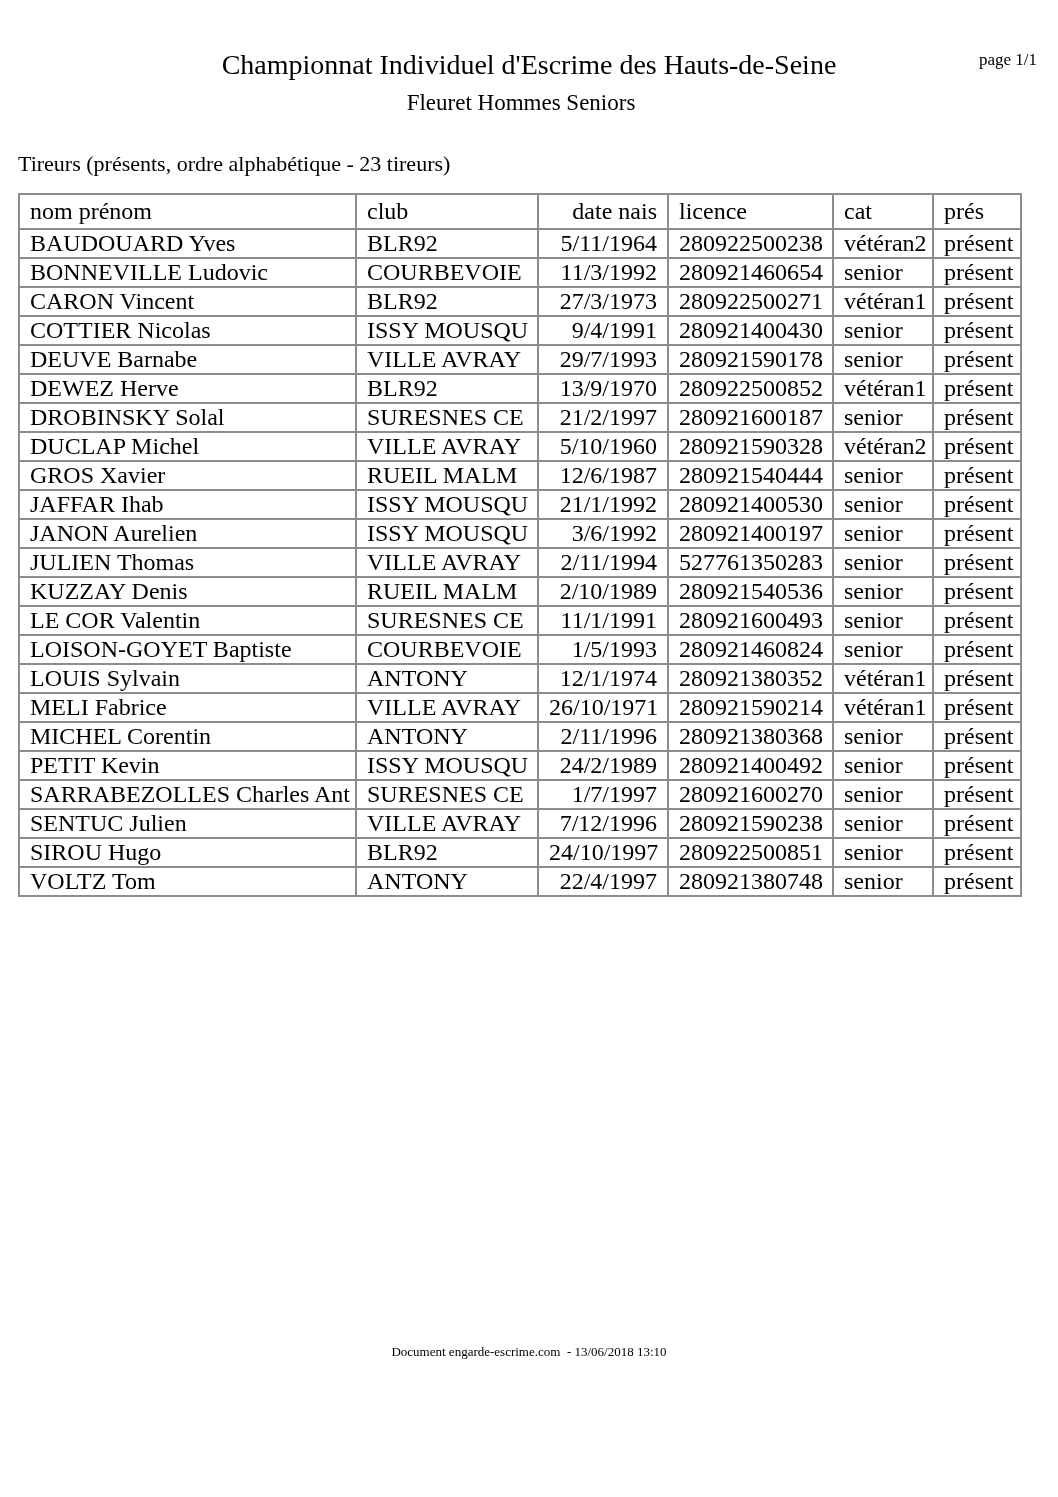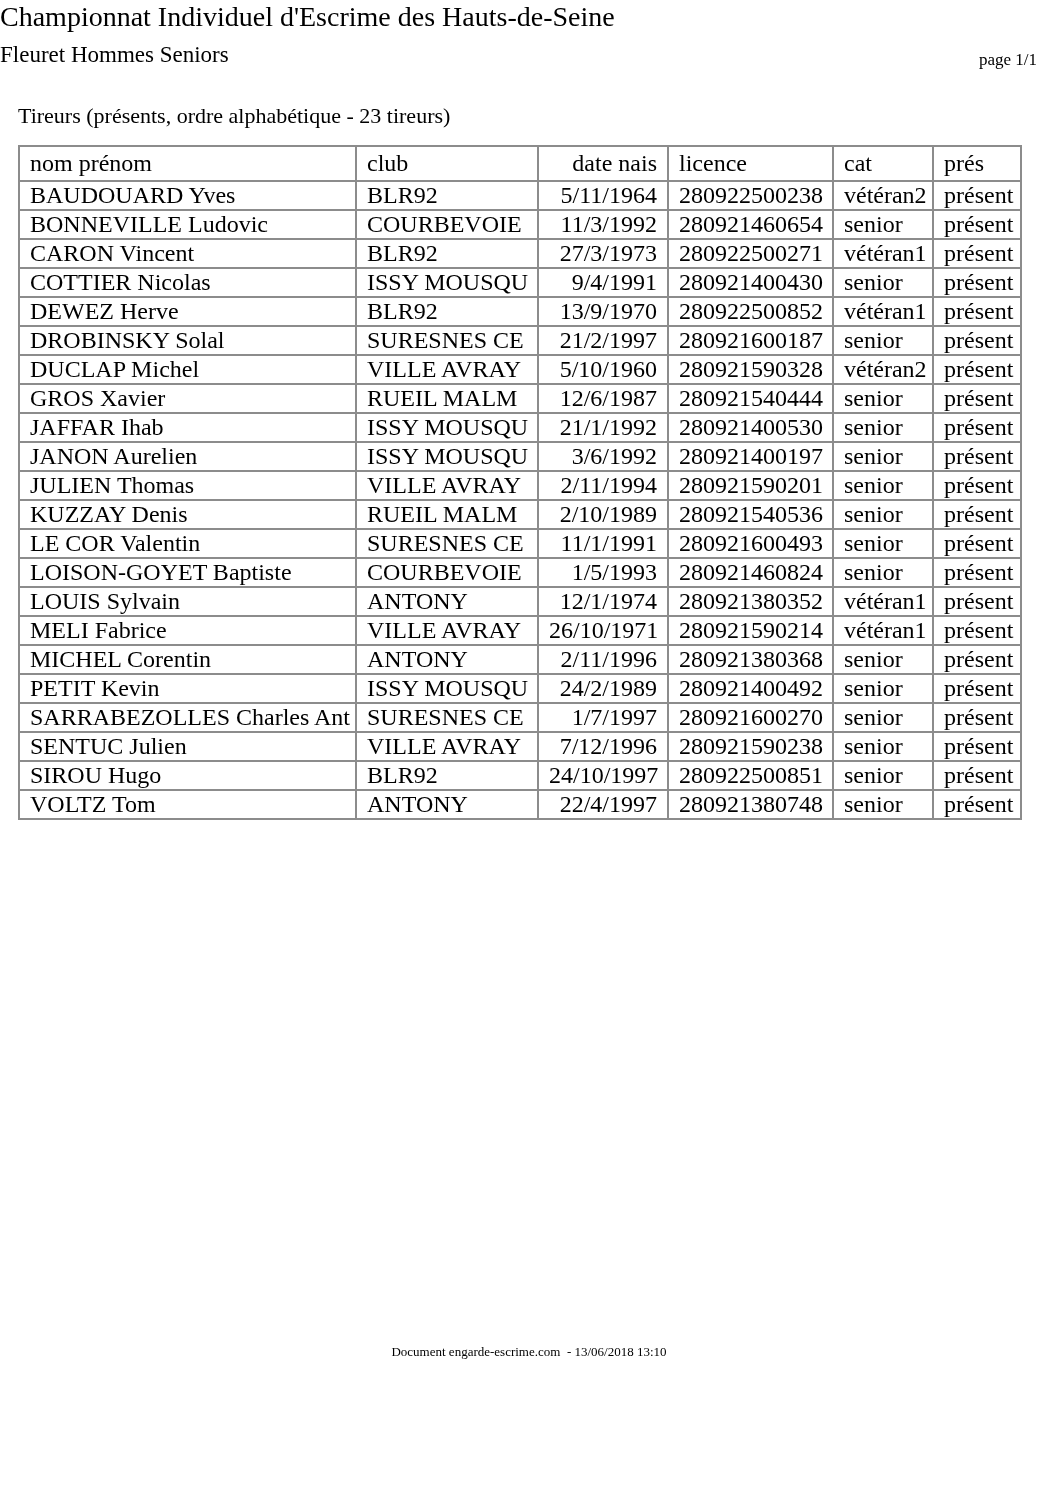--- a/index.html
+++ b/index.html
@@ -14,20 +14,22 @@
     color: #000000;
   }
   .page {
     position: relative;
     width: 1058px;
     height: 1497px;
     background: #ffffff;
     overflow: hidden;
   }
   .titles {
+    text-align: center;
+    padding-top: 48px;
   }
   .doc-title {
     font-size: 28px;
     font-weight: normal;
     margin: 0;
     line-height: 34px;
   }
   .doc-subtitle {
     font-size: 23px;
     font-weight: normal;
@@ -143,20 +145,28 @@
         </tr>
         <tr>
           <td>COTTIER Nicolas</td>
           <td>ISSY MOUSQU</td>
           <td class="al-right">9/4/1991</td>
           <td>280921400430</td>
           <td>senior</td>
           <td>présent</td>
         </tr>
         <tr>
+          <td>DEUVE Barnabe</td>
+          <td>VILLE AVRAY</td>
+          <td class="al-right">29/7/1993</td>
+          <td>280921590178</td>
+          <td>senior</td>
+          <td>présent</td>
+        </tr>
+        <tr>
           <td>DEWEZ Herve</td>
           <td>BLR92</td>
           <td class="al-right">13/9/1970</td>
           <td>280922500852</td>
           <td>vétéran1</td>
           <td>présent</td>
         </tr>
         <tr>
           <td>DROBINSKY Solal</td>
           <td>SURESNES CE</td>
@@ -194,21 +204,21 @@
           <td>ISSY MOUSQU</td>
           <td class="al-right">3/6/1992</td>
           <td>280921400197</td>
           <td>senior</td>
           <td>présent</td>
         </tr>
         <tr>
           <td>JULIEN Thomas</td>
           <td>VILLE AVRAY</td>
           <td class="al-right">2/11/1994</td>
-          <td>280921590201</td>
+          <td>527761350283</td>
           <td>senior</td>
           <td>présent</td>
         </tr>
         <tr>
           <td>KUZZAY Denis</td>
           <td>RUEIL MALM</td>
           <td class="al-right">2/10/1989</td>
           <td>280921540536</td>
           <td>senior</td>
           <td>présent</td>

